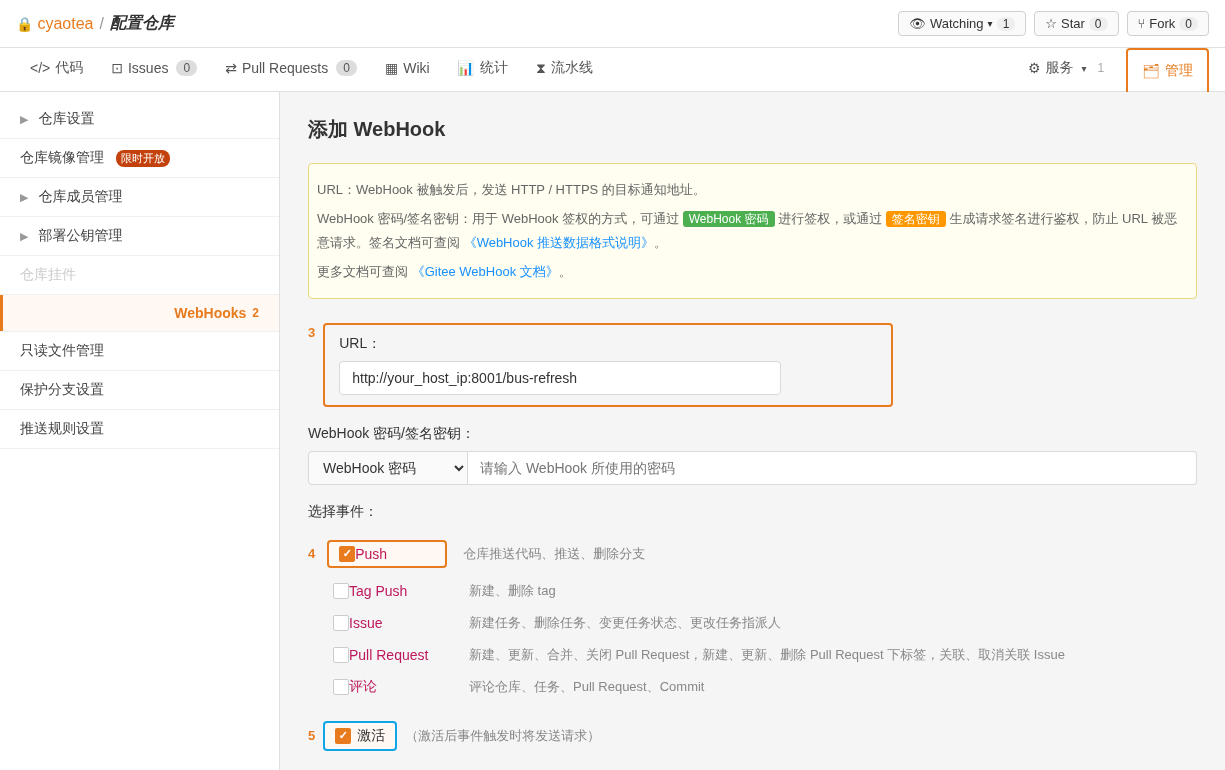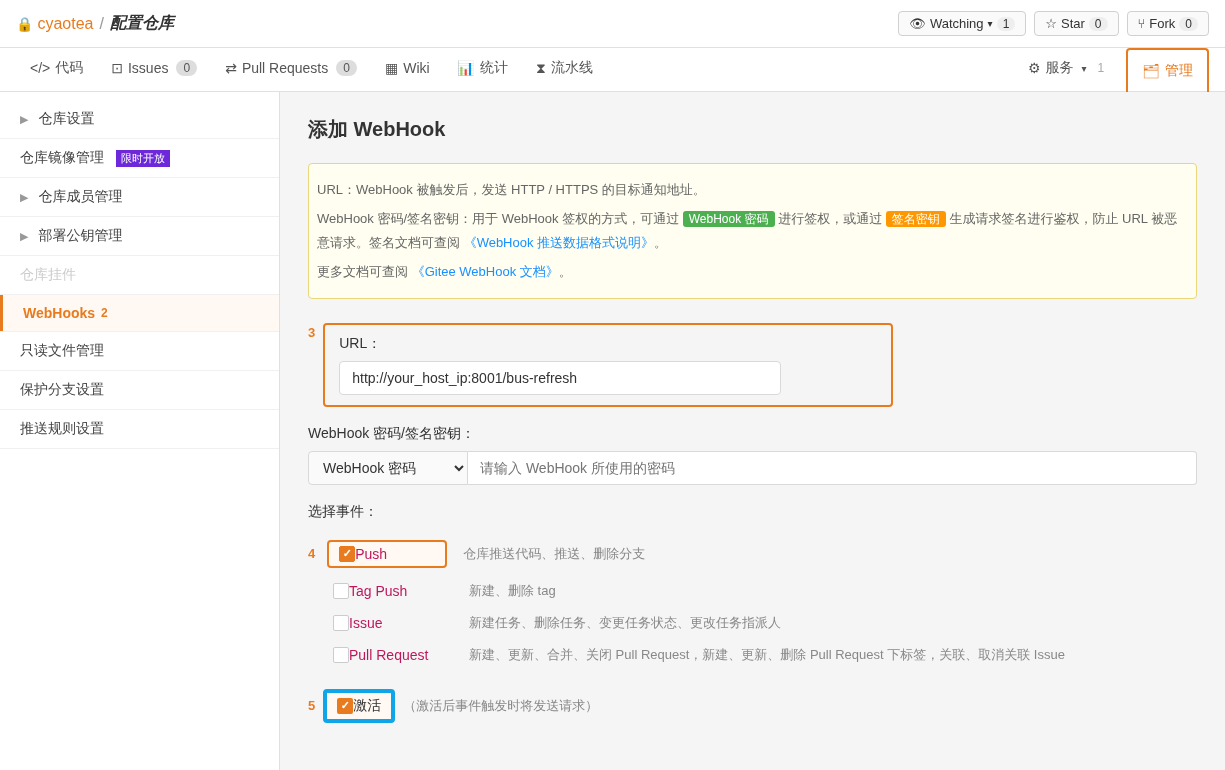--- a/index.html
+++ b/index.html
@@ -22,21 +22,21 @@
 
     
     .layout { display: flex; min-height: calc(100vh - 92px); background: #f5f5f5; }
 
     
     .sidebar { width: 280px; background: #fff; border-right: 1px solid #e0e0e0; padding: 8px 0; flex-shrink: 0; }
     .sidebar-section { border-bottom: 1px solid #f0f0f0; }
     .sidebar-item { display: flex; align-items: center; padding: 10px 20px; cursor: pointer; color: #444; font-size: 14px; gap: 6px; position: relative; }
     .sidebar-item.active { color: #e87b1e; font-weight: 600; border-left: 3px solid #e87b1e; background: #fff8f3; }
     .sidebar-item .arrow { margin-right: 4px; color: #999; font-size: 11px; }
-    .sidebar-badge { background: #6d28d9; color: #fff; font-size: 11px; border-radius: 0; padding: 1px 5px; margin-left: 6px; }
+    .sidebar-badge { background: #c2410c; color: #fff; font-size: 11px; border-radius: 8px; padding: 1px 5px; margin-left: 6px; }
 
     
     .main-content { flex: 1; padding: 24px 28px; background: #f5f5f5; }
     .page-title { font-size: 20px; font-weight: 600; color: #333; margin-bottom: 20px; }
 
     
     .info-box { background: #fffef0; border: 1px solid #e8d87a; border-radius: 4px; padding: 14px 8px; margin-bottom: 24px; color: #666; line-height: 1.8; font-size: 13px; }
     .info-box p { margin-bottom: 6px; }
     .info-box p:last-child { margin-bottom: 0; }
     .tag-green { background: #4caf50; color: #fff; border-radius: 3px; padding: 1px 6px; font-size: 12px; }
@@ -161,21 +161,21 @@
         <span class="arrow">▶</span>
         <span>部署公钥管理</span>
       </div>
     </div>
     <div class="sidebar-section">
       <div class="sidebar-item" style="color:#ccc;">
         <span>仓库挂件</span>
       </div>
     </div>
     <div class="sidebar-section">
-      <div class="sidebar-item active webhooks-active" style="display:flex;align-items:center;justify-content:flex-start;">
+      <div class="sidebar-item active webhooks-active" style="display:flex;align-items:center;justify-content:flex-end;">
         <span>WebHooks</span>
         <span style="color:#e87b1e;font-size:12px;font-weight:bold;">2</span>
       </div>
     </div>
     <div class="sidebar-section">
       <div class="sidebar-item">
         <span>只读文件管理</span>
       </div>
     </div>
     <div class="sidebar-section">
@@ -263,26 +263,34 @@
 
           <div class="event-row">
             <span style="width:13px;"></span>
             <label class="checkbox-wrap">
               <div class="cb"></div>
               <span>Pull Request</span>
             </label>
             <span class="event-desc">新建、更新、合并、关闭 Pull Request，新建、更新、删除 Pull Request 下标签，关联、取消关联 Issue</span>
           </div>
 
+          <div class="event-row">
+            <span style="width:13px;"></span>
+            <label class="checkbox-wrap">
+              <div class="cb"></div>
+              <span>评论</span>
+            </label>
+            <span class="event-desc">评论仓库、任务、Pull Request、Commit</span>
+          </div>
         </div>
       </div>
 
       <div class="activate-row">
         <span style="color:#e87b1e;font-weight:bold;font-size:13px;">5</span>
-        <div style="border:4px solid #0ea5e9;border-radius:4px;padding:4px 10px;background:#fff8f3;display:flex;align-items:center;">
+        <div style="border:2px solid #0ea5e9;border-radius:4px;padding:4px 10px;background:#fff8f3;display:flex;align-items:center;gap:6px;">
           <div class="cb checked"></div>
           <span class="activate-label">激活</span>
         </div>
         <span class="activate-hint">（激活后事件触发时将发送请求）</span>
       </div>
 
     </div>
   </div>
 </div>
 

